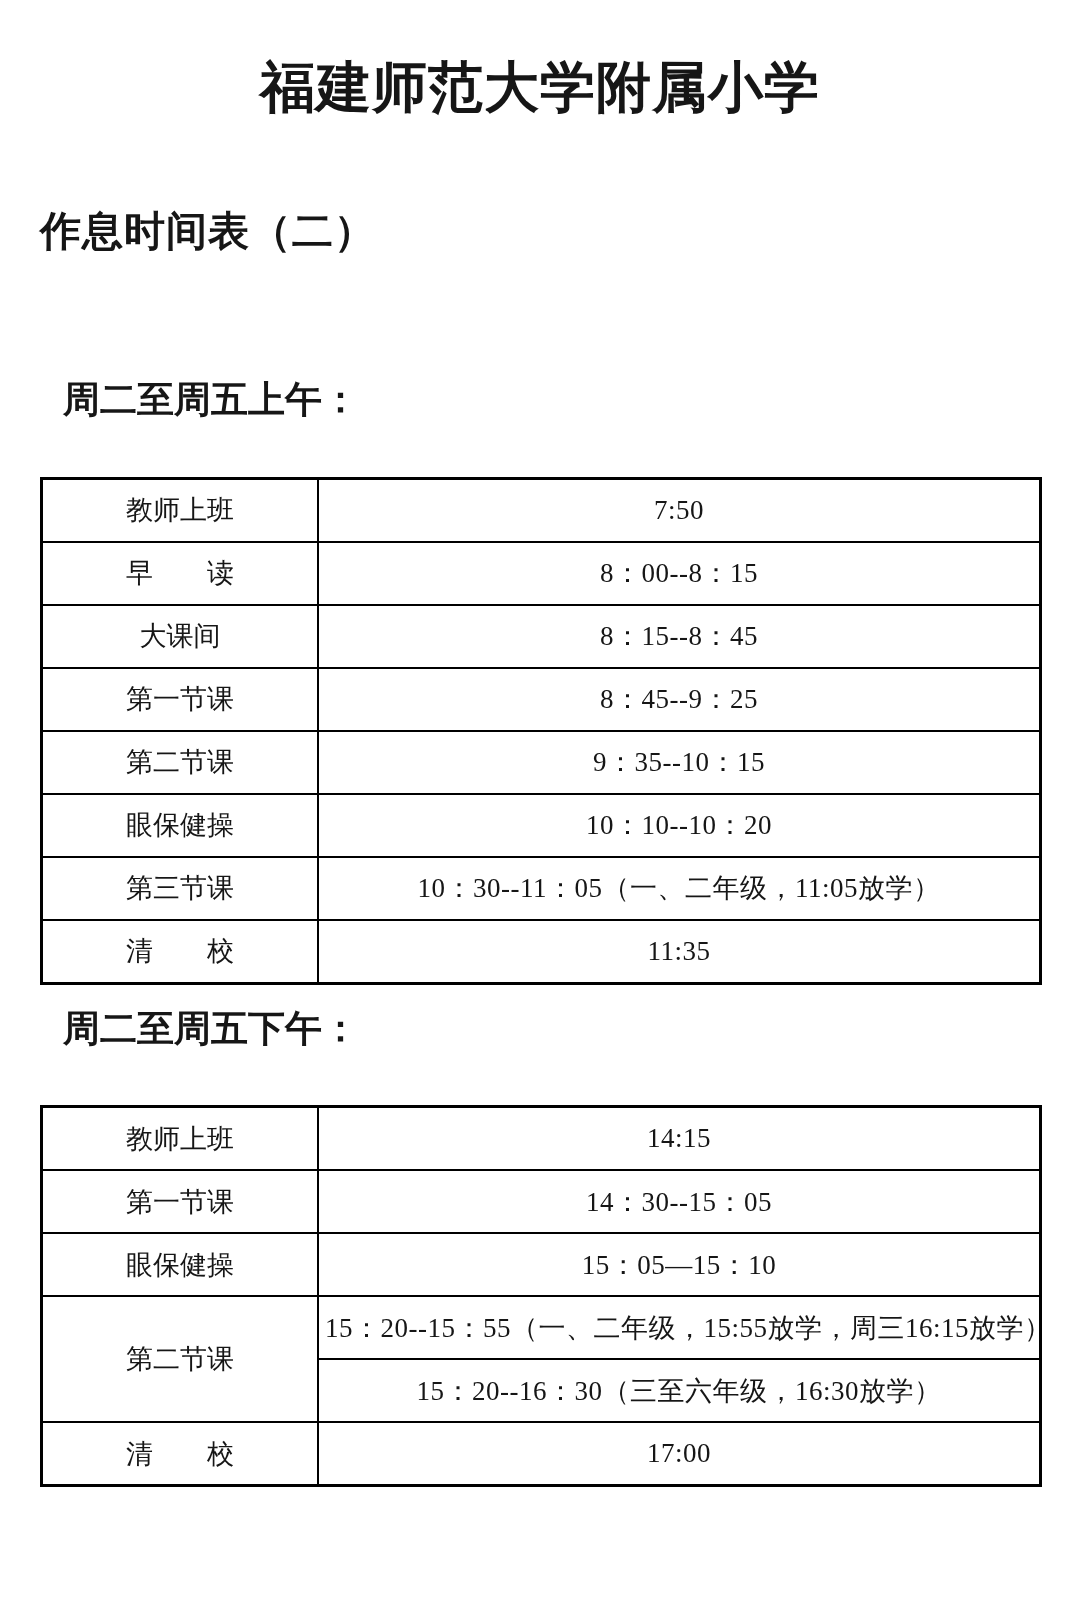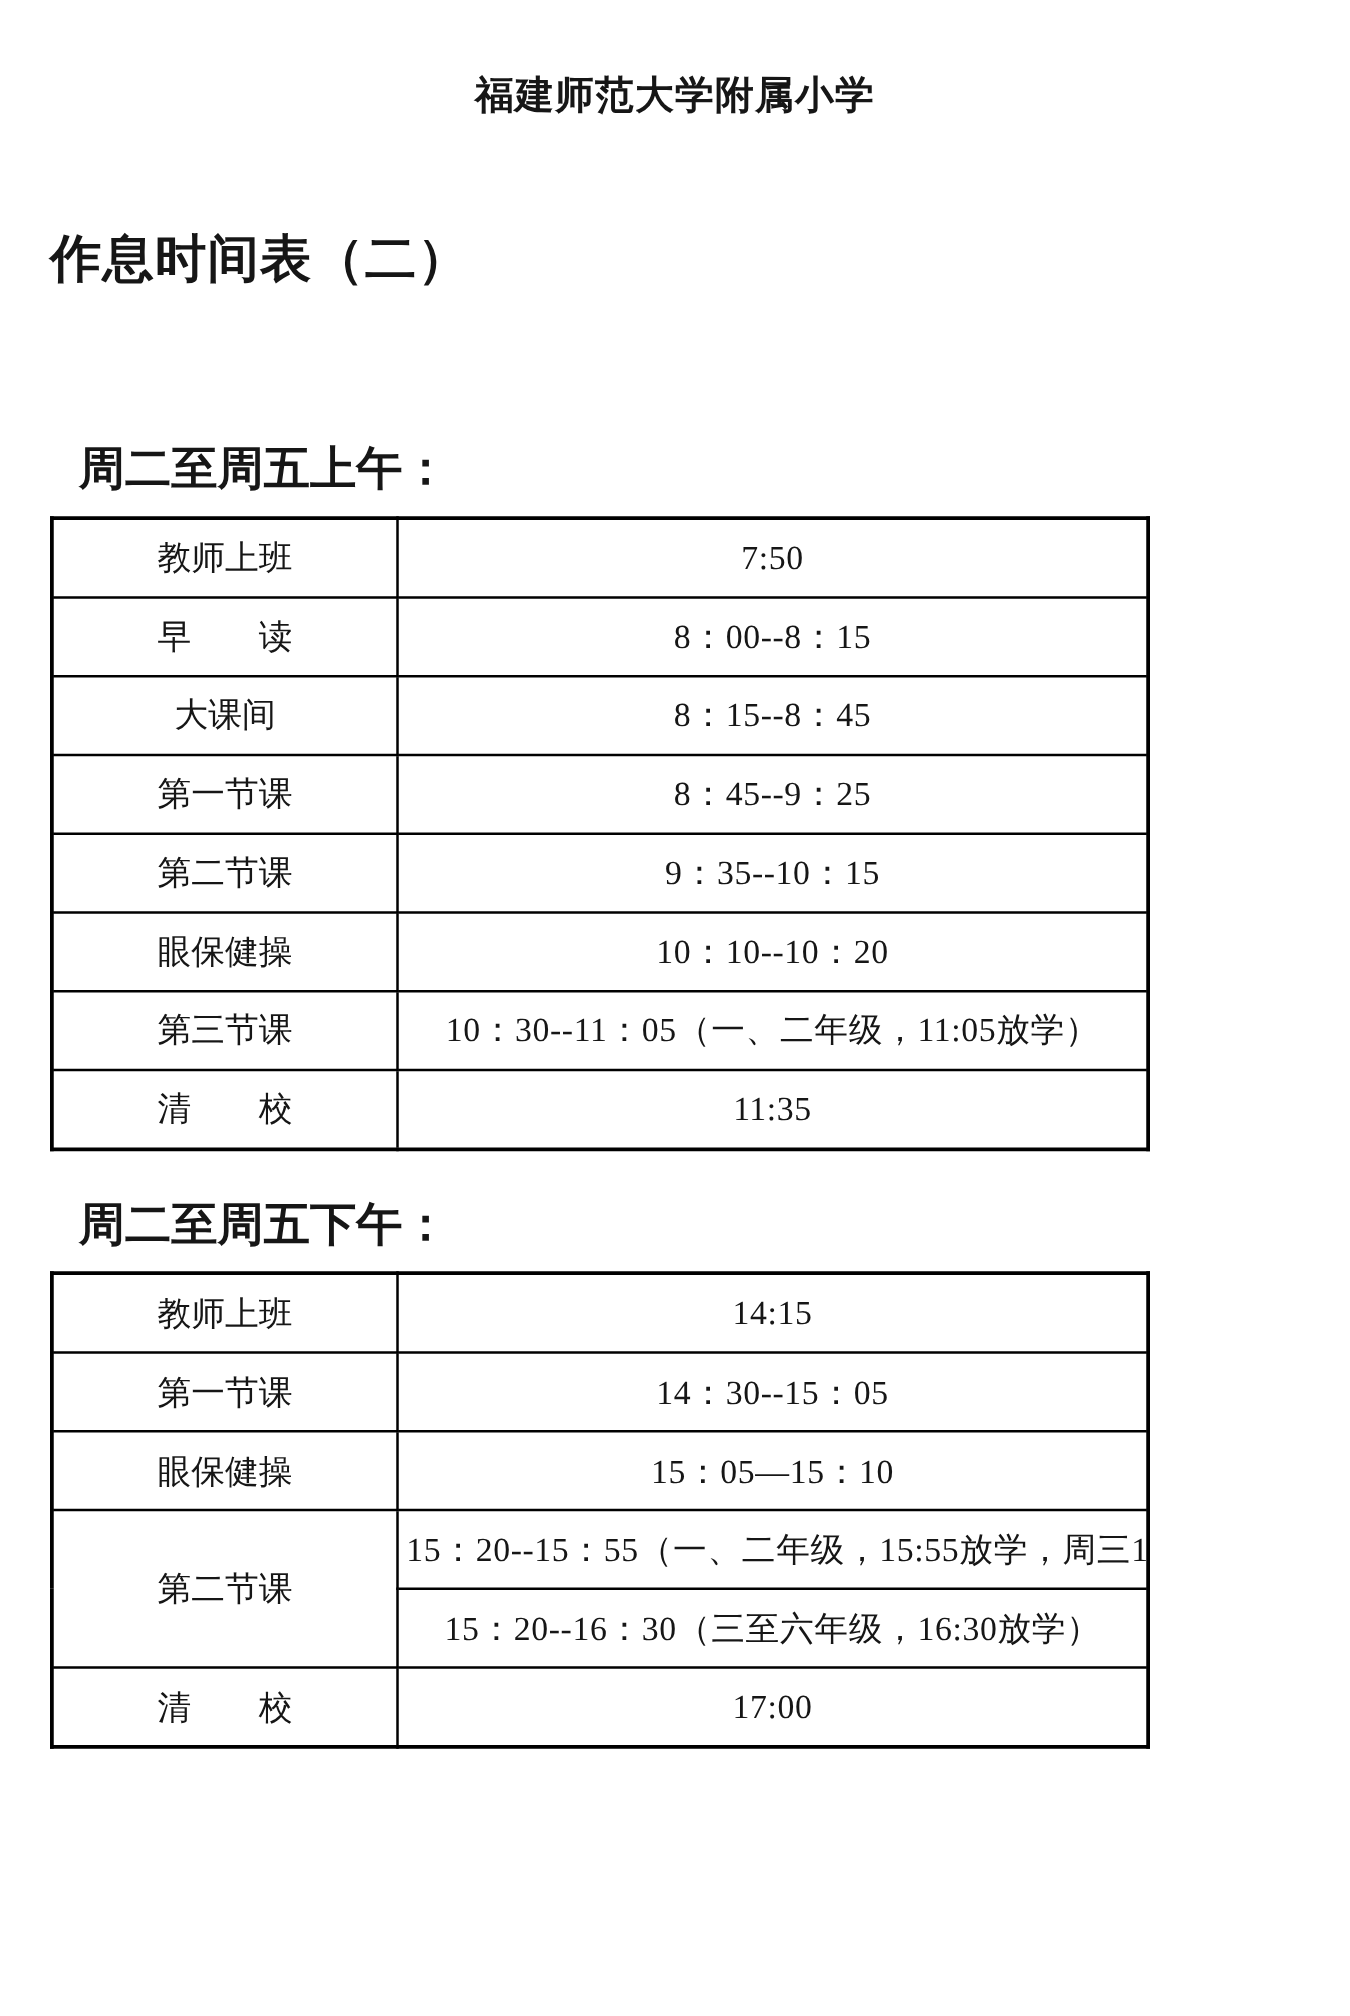--- a/index.html
+++ b/index.html
@@ -17,48 +17,48 @@
   .page {
     box-sizing: border-box;
     width: 1080px;
     height: 1613px;
     padding: 0 40px;
   }
   .doc-title {
     padding-top: 60px;
     text-align: center;
     font-weight: bold;
-    font-size: 31px;
+    font-size: 55px;
     line-height: 1;
     letter-spacing: 1px;
   }
   .doc-subtitle {
     margin-top: 96px;
     font-weight: bold;
     font-size: 41px;
     line-height: 1;
     letter-spacing: 1px;
   }
   .section-heading {
     font-weight: bold;
     font-size: 37px;
     line-height: 1.1;
     padding-left: 23px;
   }
   .section--morning .section-heading {
     margin-top: 128px;
   }
   .section--afternoon .section-heading {
-    margin-top: 40px;
+    margin-top: 24px;
   }
   table.schedule {
     border-collapse: collapse;
     table-layout: fixed;
-    width: 880px;
-    margin-top: 16px;
+    width: 1002px;
+    margin-top: 56px;
     border: 3px solid #000;
   }
   table.schedule td {
     border: 2px solid #000;
     height: 61px;
     text-align: center;
     vertical-align: middle;
     font-size: 27px;
     padding: 0 6px;
     white-space: nowrap;

